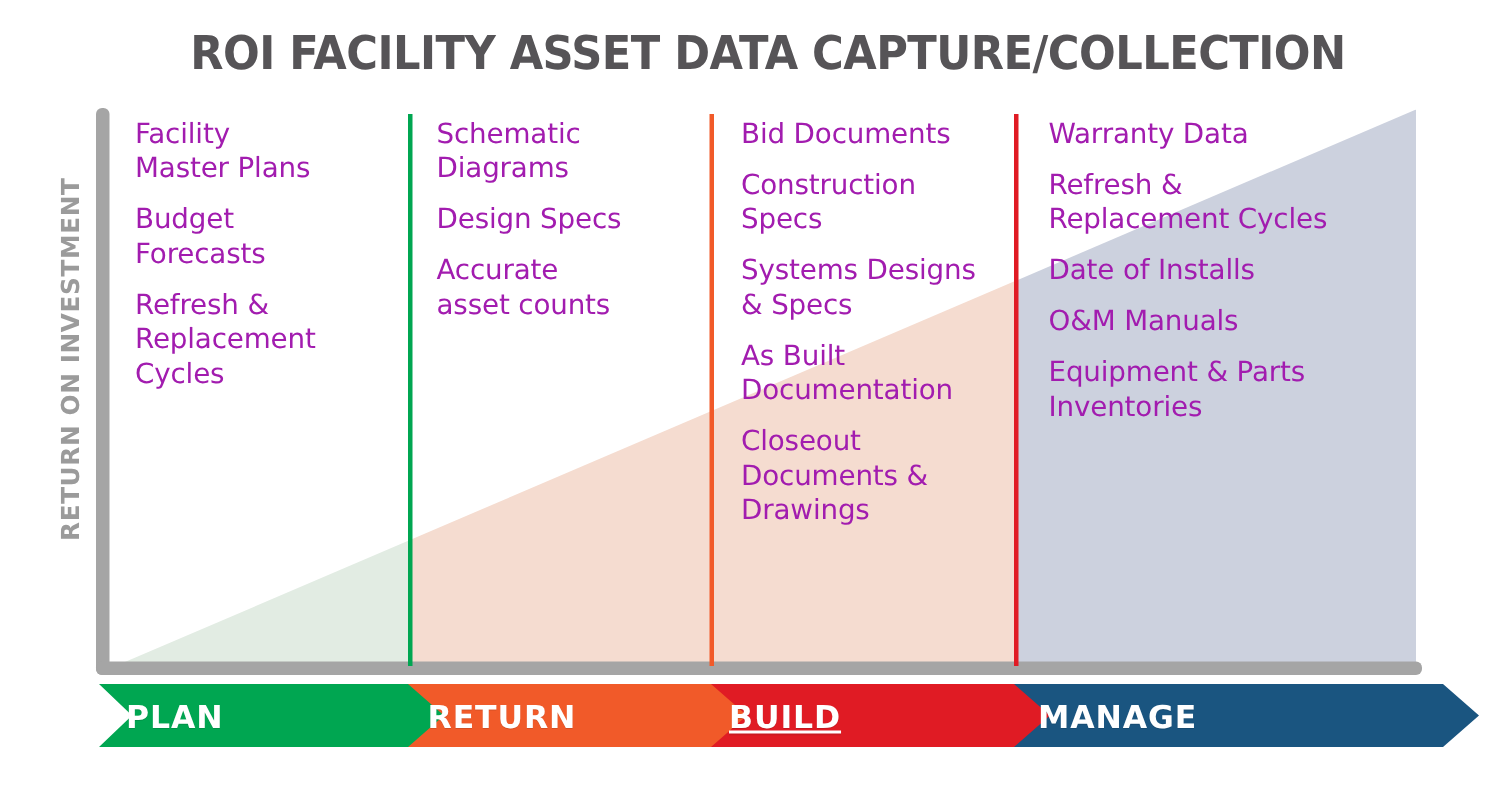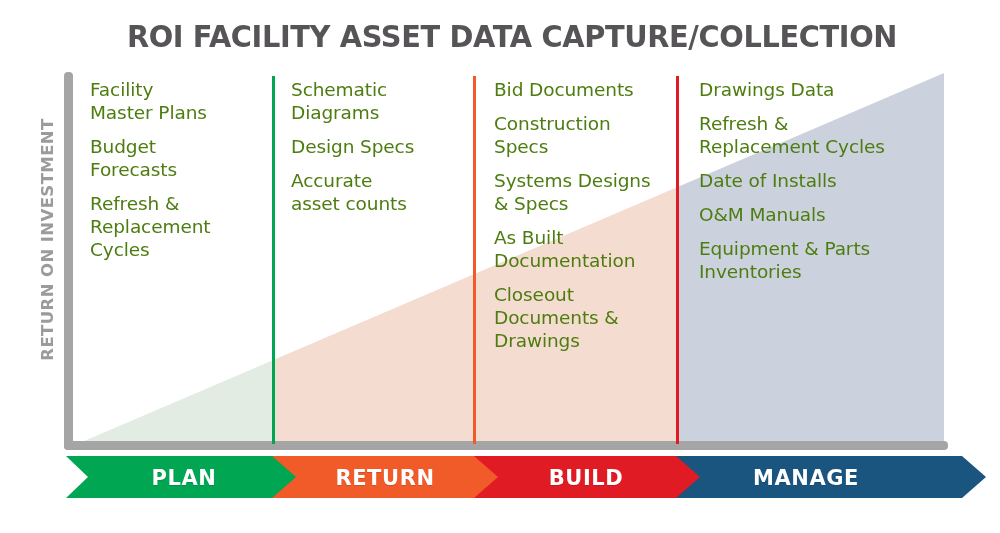--- a/index.html
+++ b/index.html
@@ -53,45 +53,45 @@
 
   
   .divider { position: absolute; top: 76px; width: 3px; height: 368px; }
   #div-plan   { left: 260px; background: #00a651; }
   #div-design { left: 461px; background: #f15a29; }
   #div-build  { left: 664px; background: #e01b24; }
 
   
   .column { position: absolute; top: 78px; }
   .column .item {
-    color: #4d7c0f;
+    color: #a21caf;
     font-family: "DejaVu Sans", sans-serif;
     font-size: 18.5px;
     line-height: 23px;
     margin-bottom: 11px;
     letter-spacing: -0.1px;
   }
   #col-plan   { left: 78px;  width: 180px; }
   #col-design { left: 279px; width: 180px; }
   #col-build  { left: 482px; width: 180px; }
   #col-manage { left: 687px; width: 242px; }
 
   
   #chevbar { position: absolute; left: 54px; top: 456px; width: 920px; height: 42px; }
   .chev-label {
     position: absolute; top: 464px; height: 30px;
     color: #ffffff; font-weight: bold;
     font-family: "DejaVu Sans", sans-serif;
     font-size: 21px; letter-spacing: 0.6px;
-    text-align: center; line-height: 28px;
+    text-align: left; line-height: 28px;
     text-shadow: 0 1px 0 rgba(0,0,0,0.12);
   }
   #lbl-plan   { left: 72px;  width: 200px; }
   #lbl-design { left: 273px; width: 200px; }
-  #lbl-build  { left: 474px; width: 200px; }
+  #lbl-build  { left: 474px; width: 200px; text-decoration: underline; }
   #lbl-manage { left: 680px; width: 228px; }
 </style>
 </head>
 <body>
 
 <div id="stage">
 
   <svg id="ramp" viewBox="0 0 1000 533" preserveAspectRatio="none">
     <defs>
       <clipPath id="rampclip">
@@ -128,21 +128,21 @@
       <div class="item">Accurate<br>asset counts</div>
     </div>
   <div class="column" id="col-build">
       <div class="item">Bid Documents</div>
       <div class="item">Construction<br>Specs</div>
       <div class="item">Systems Designs<br>&amp; Specs</div>
       <div class="item">As Built<br>Documentation</div>
       <div class="item">Closeout<br>Documents &amp;<br>Drawings</div>
     </div>
   <div class="column" id="col-manage">
-      <div class="item">Drawings Data</div>
+      <div class="item">Warranty Data</div>
       <div class="item">Refresh &amp;<br>Replacement Cycles</div>
       <div class="item">Date of Installs</div>
       <div class="item">O&amp;M Manuals</div>
       <div class="item">Equipment &amp; Parts<br>Inventories</div>
     </div>
 
   <svg id="chevbar" viewBox="0 0 920 42" preserveAspectRatio="none">
     <polygon points="0,0 208,0 232,21 208,42 0,42 22,21" fill="#00a651"></polygon>
     <polygon points="206,0 410,0 434,21 410,42 206,42 230,21" fill="#f15a29"></polygon>
     <polygon points="408,0 612,0 636,21 612,42 408,42 432,21" fill="#e01b24"></polygon>

